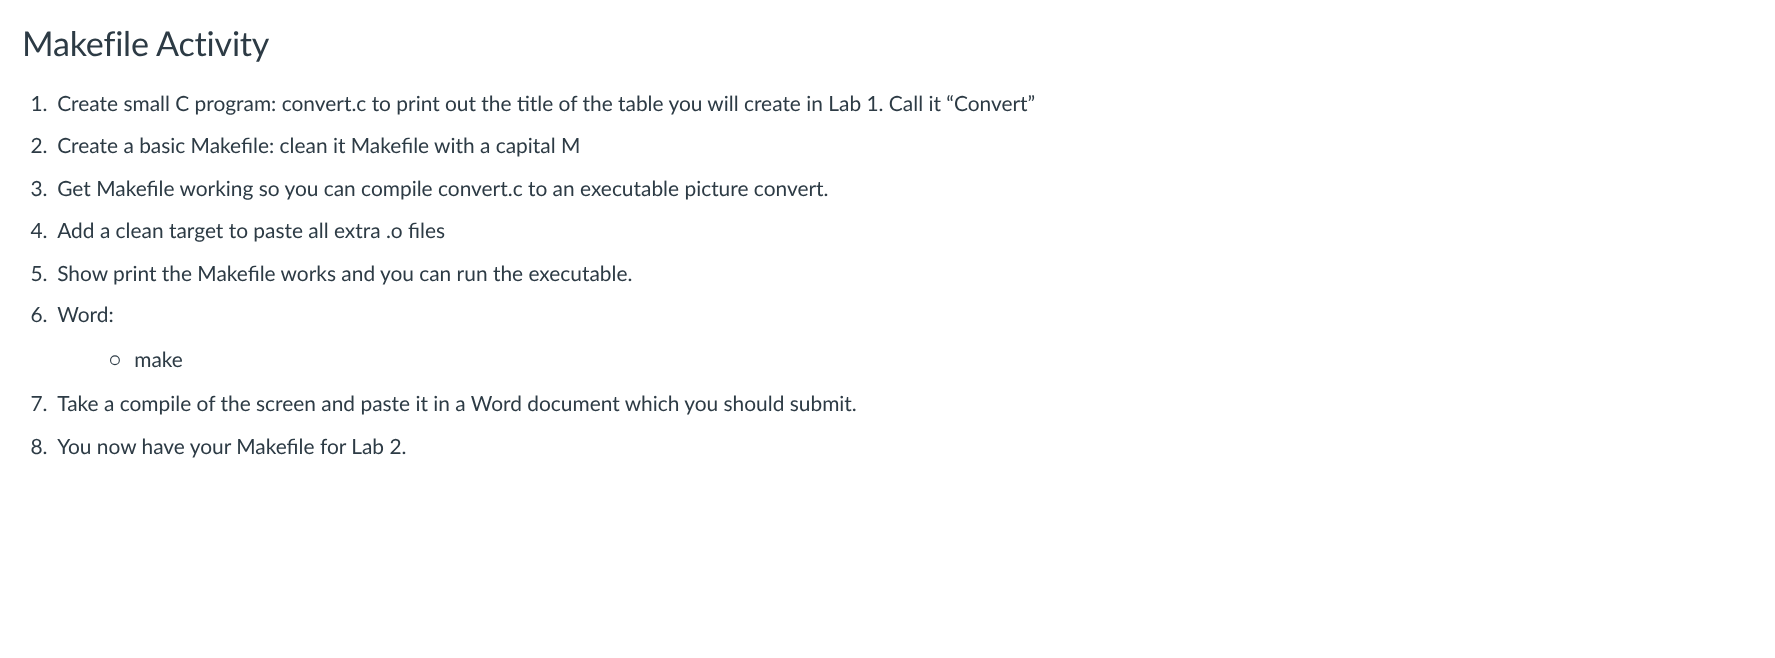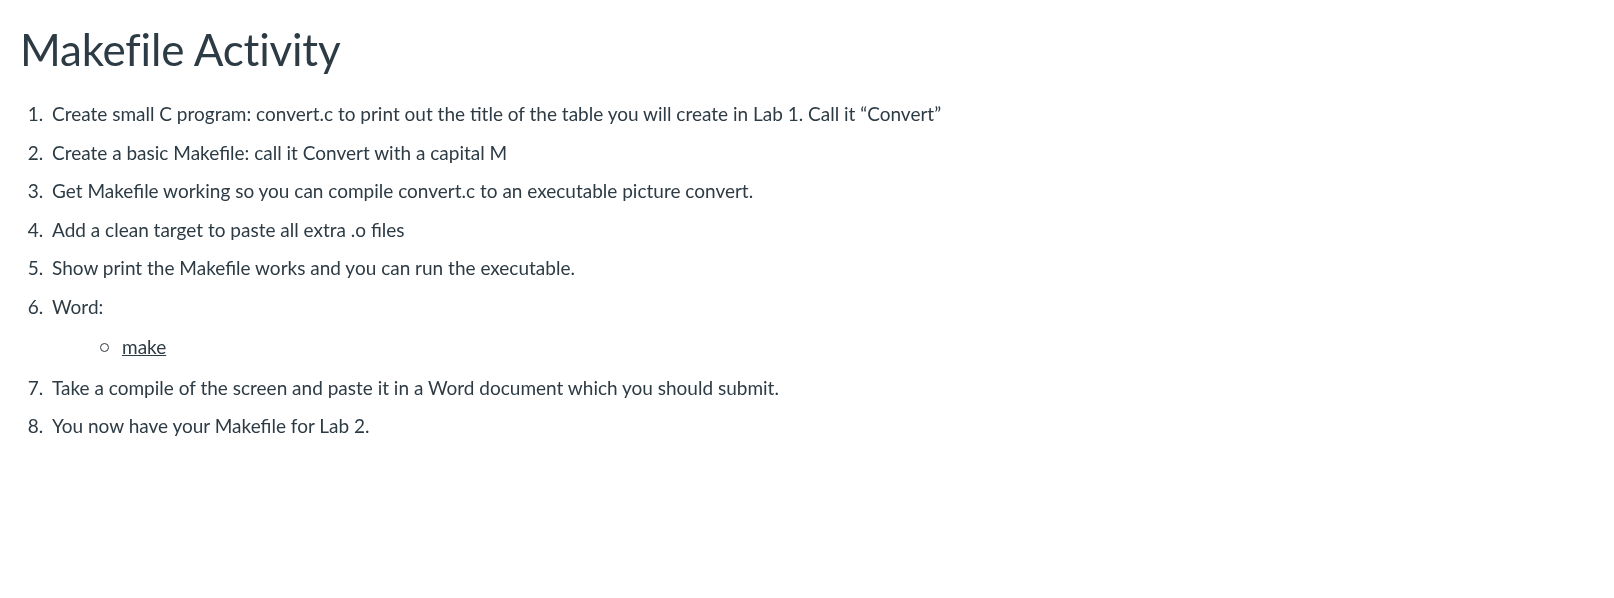--- a/index.html
+++ b/index.html
@@ -9,39 +9,38 @@
     }
     body {
       font-family: "Lato", "Helvetica Neue", Helvetica, Arial, sans-serif;
       background: #ffffff;
       color: #2d3b45;
       padding: 16px 20px;
       font-size: 19px;
       line-height: 1.5;
     }
     h1 {
-      font-size: 44px;
+      font-size: 31px;
       font-weight: 400;
       color: #2d3b45;
       margin-bottom: 18px;
       letter-spacing: -0.2px;
     }
     ol.main-list {
       list-style: decimal;
       padding-left: 28px;
     }
     ol.main-list > li {
       margin-bottom: 10px;
       padding-left: 4px;
     }
     ul.sub-list {
       list-style: none;
       padding-left: 48px;
       margin-top: 12px;
-      text-decoration: underline;
     }
     ul.sub-list li {
       position: relative;
       margin-bottom: 12px;
       padding-left: 22px;
     }
     ul.sub-list li::before {
       content: "";
       position: absolute;
       left: 0;
@@ -53,21 +52,21 @@
       background: #ffffff;
     }
   </style>
 </head>
 <body>
 
 <h1>Makefile Activity</h1>
 
 <ol class="main-list">
   <li><span>Create small C program: convert.c to print out the title of the table you will create in Lab 1. Call it “Convert”</span></li>
-  <li><span>Create a basic Makefile: call it Convert with a capital M</span></li>
+  <li><span>Create a basic Makefile: clean it Makefile with a capital M</span></li>
   <li><span>Get Makefile working so you can compile convert.c to an executable picture convert.</span></li>
   <li><span>Add a clean target to paste all extra .o files</span></li>
   <li><span>Show print the Makefile works and you can run the executable.</span></li>
   <li>
     <span>Word:</span>
     <ul class="sub-list">
       <li><span>make</span></li>
     </ul>
   </li>
   <li><span>Take a compile of the screen and paste it in a Word document which you should submit.</span></li>

